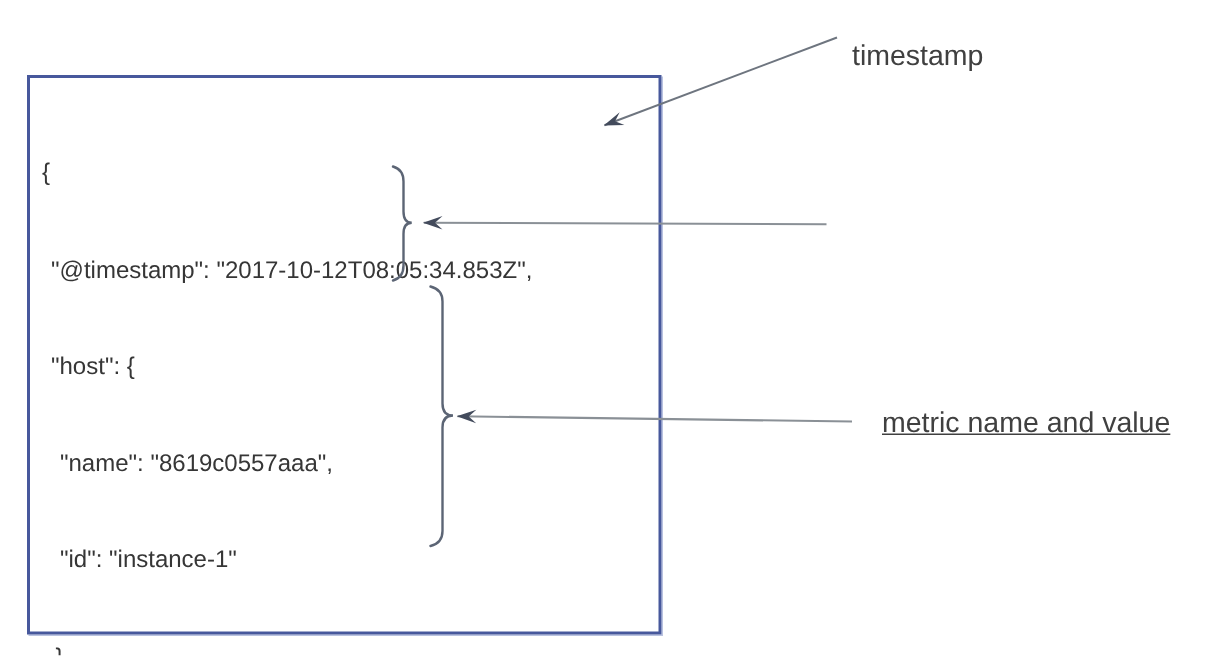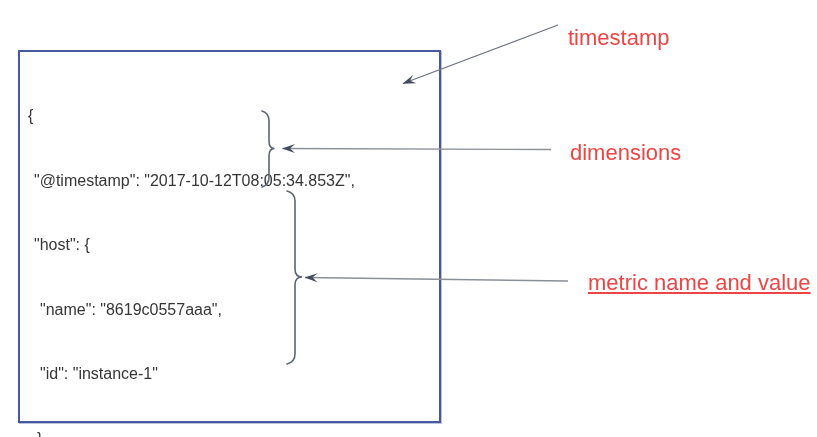--- a/index.html
+++ b/index.html
@@ -34,22 +34,22 @@
   .ln3{padding-left:14px;}
   .ln4{padding-left:20px;}
   .ln5{padding-left:20px;}
   .ln6{padding-left:17px;}
   .overlay{
     position:absolute;left:0;top:0;width:817px;height:437px;
     pointer-events:none;
   }
   .label{
     position:absolute;
-    color:#ef4444;
-    font-size:22px;
+    color:#404040;
+    font-size:19px;
     line-height:23px;
     white-space:nowrap;
   }
   .lbl-timestamp{left:568px;top:26px;}
   .lbl-dimensions{left:570px;top:141px;}
   .lbl-metric{left:588px;top:271px;text-decoration:underline;}
 </style>
 </head>
 <body>
 
@@ -85,16 +85,15 @@
     <path d="M262,111 Q269,113 269,121 L269,141 Q269,148.5 274.5,148.5 Q269,148.5 269,156 L269,177 Q269,185 262,187" fill="none" stroke="#5c6575" stroke-width="1.6" stroke-linecap="round"></path>
 
     <path d="M287,191 Q295,193 295,201 L295,269 Q295,277 302,277 Q295,277 295,285 L295,354 Q295,362 287,364" fill="none" stroke="#5c6575" stroke-width="1.6" stroke-linecap="round"></path>
 
     <line x1="558" y1="25" x2="403" y2="83.5" stroke="#6e757f" stroke-width="1.3" marker-end="url(#ah)"></line>
     <line x1="551" y1="149.5" x2="282.5" y2="148.5" stroke="#8a9096" stroke-width="1.4" marker-end="url(#ah)"></line>
     <line x1="568" y1="281" x2="305" y2="277.5" stroke="#8a9096" stroke-width="1.4" marker-end="url(#ah)"></line>
   </svg>
 
   <div class="label lbl-timestamp">timestamp</div>
-  <div class="label lbl-dimensions">dimensions</div>
   <div class="label lbl-metric">metric name and value</div>
 
 </div>
 
 </body></html>

